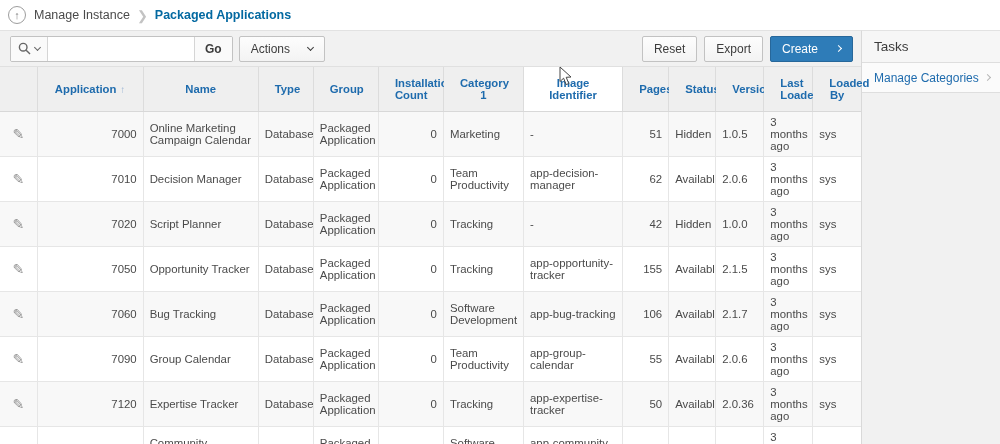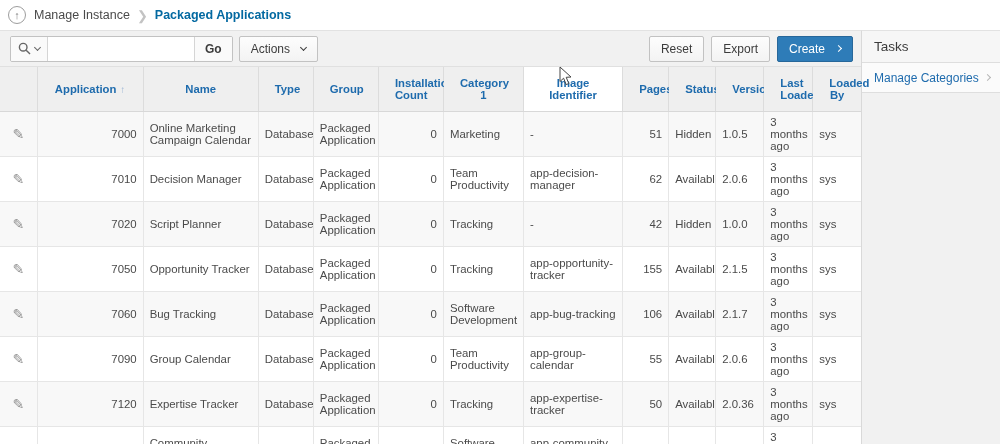--- a/index.html
+++ b/index.html
@@ -40,21 +40,21 @@
     background: #fafafa; border-right: 1px solid #d5d5d5; cursor: pointer; color: #666;
   }
   .search-input { width: 146px; border: none; outline: none; padding: 0 6px; font-size: 12px; font-family: inherit; color: #333; }
   .go-btn {
     padding: 0 10px; background: #fafafa; border: none; border-left: 1px solid #d5d5d5;
     font-weight: bold; font-size: 12px; color: #3c3c3c; cursor: pointer; font-family: inherit;
   }
   .btn {
     height: 26px; padding: 0 11px; background: linear-gradient(#fdfdfd, #f3f3f3);
     border: 1px solid #c2c2c2; border-radius: 2px; font-size: 12px; color: #3c3c3c;
-    cursor: pointer; font-family: inherit; display: inline-flex; align-items: center; gap: 11px;
+    cursor: pointer; font-family: inherit; display: inline-flex; align-items: center; gap: 18px;
   }
   .actions-btn { margin-left: 6px; }
   .right-btns { margin-left: auto; display: flex; gap: 7px; }
   .create-btn {
     background: var(--create-bg, #2e7cb8); border: 1px solid var(--create-border, #27679a);
     color: #fff; font-weight: normal;
   }
   .chev { display: inline-block; width: 5px; height: 5px;
     border-right: 1.5px solid currentColor; border-bottom: 1.5px solid currentColor; }
   .chev.down { transform: rotate(45deg); margin-top: -3px; }

